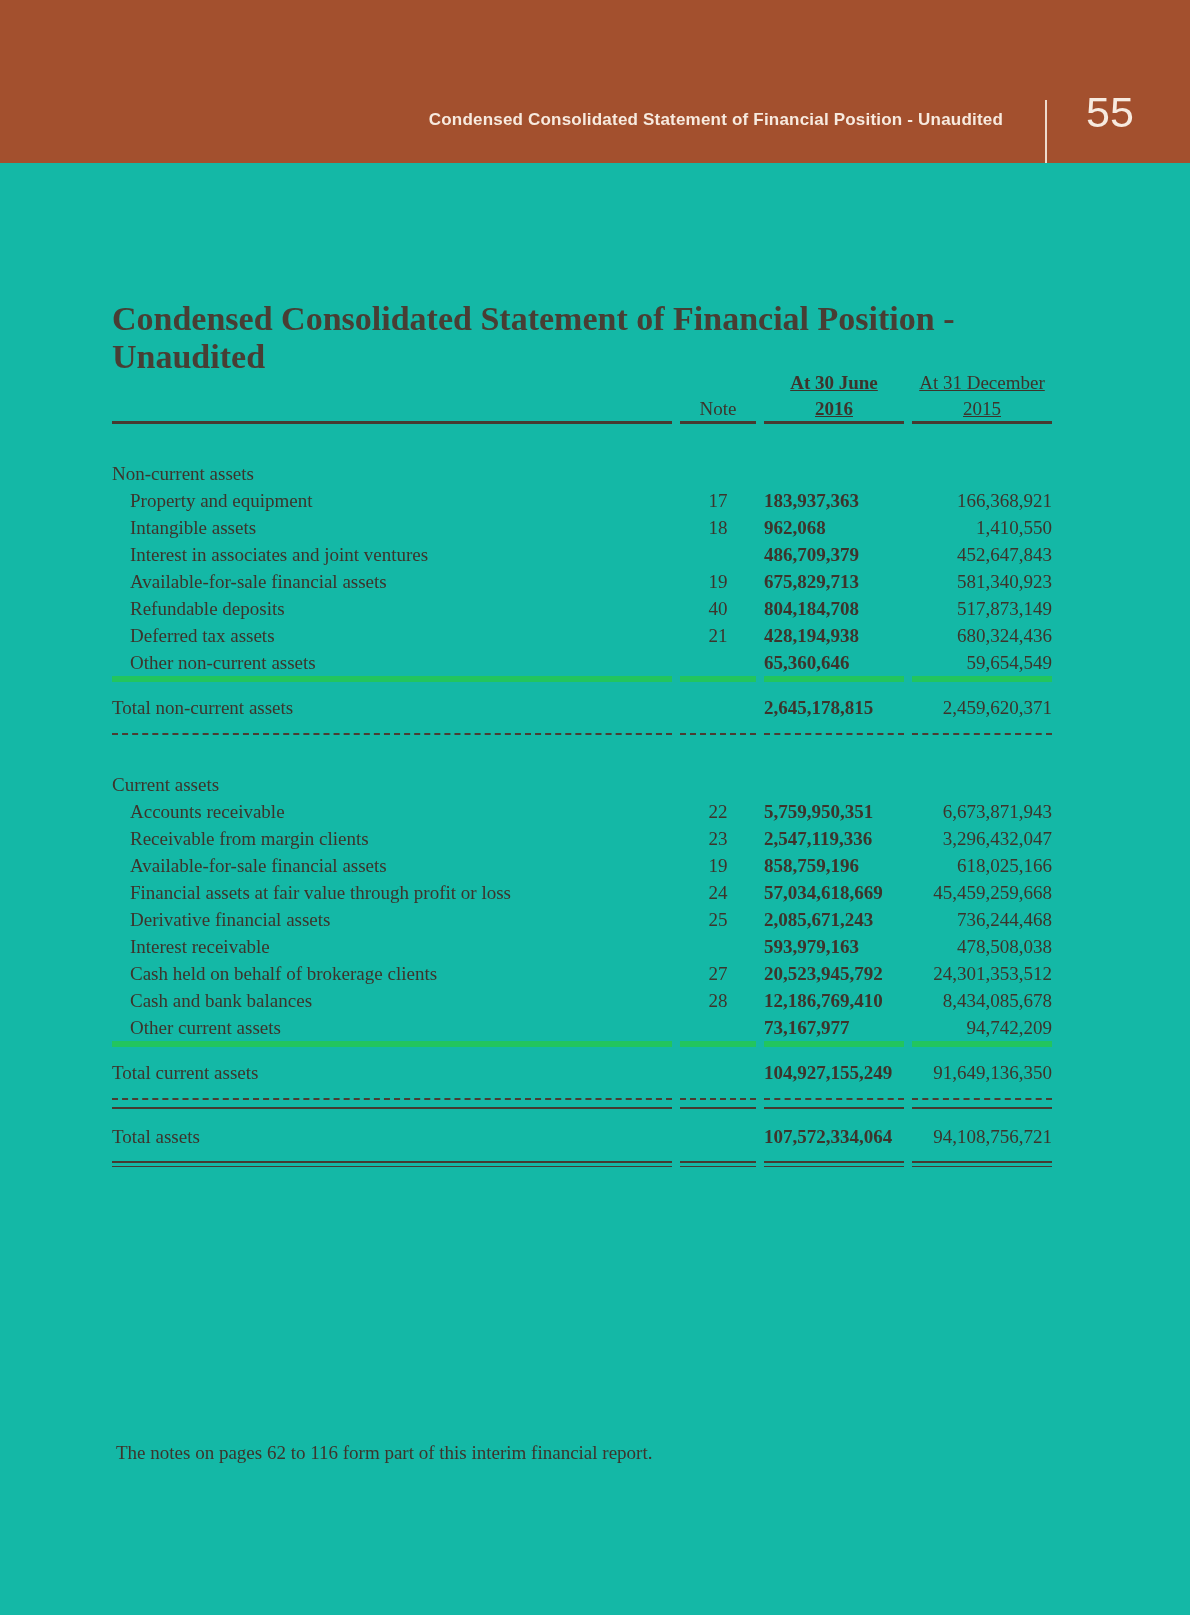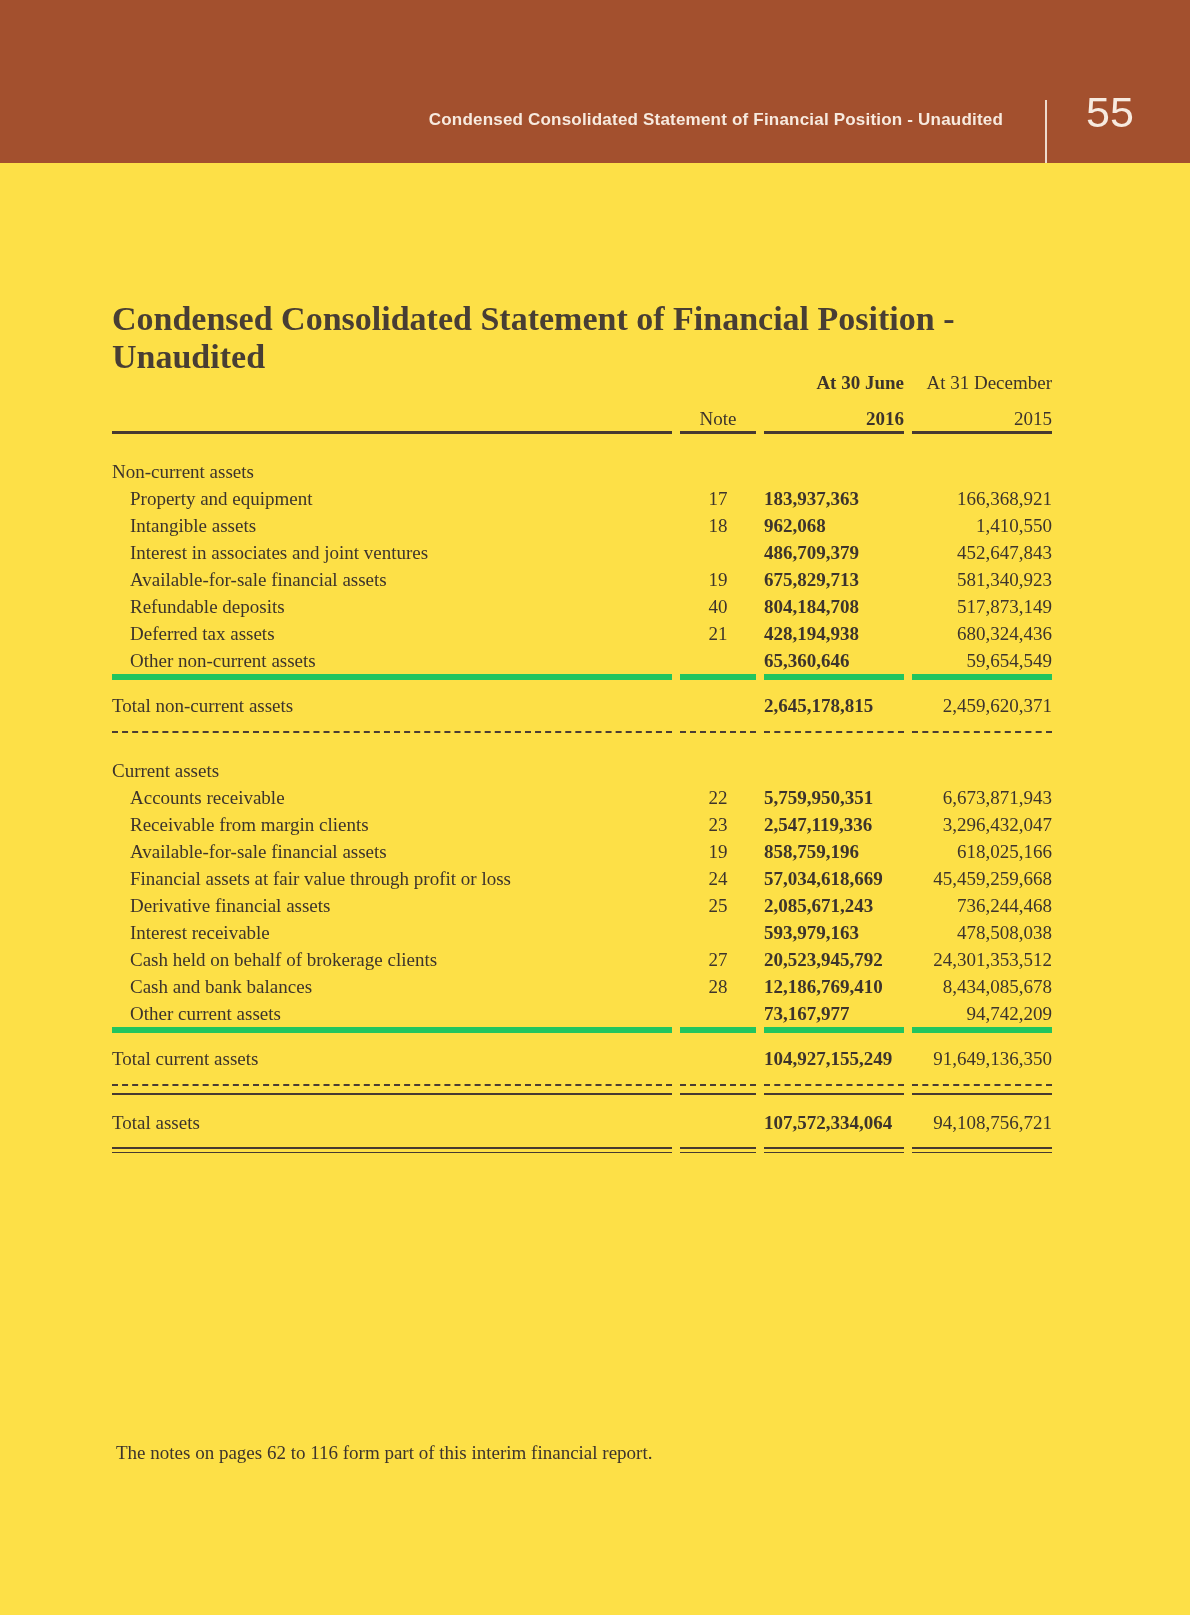--- a/index.html
+++ b/index.html
@@ -1,20 +1,20 @@
 <!DOCTYPE html>
 <html><head>
 <meta charset="utf-8">
 <style>
   html, body { margin: 0; padding: 0; background: #F6E3D8; }
   .page {
     position: relative;
     width: 1190px;
     height: 1615px;
-    background: #fde047;
+    background: #14b8a6;
     font-family: "Liberation Serif", "DejaVu Serif", serif;
     color: #3D342C;
     overflow: hidden;
   }
 
   
   .band {
     position: absolute;
     top: 0; left: 0;
     width: 1190px; height: 163px;
@@ -76,28 +76,28 @@
     color: #3D342C;
   }
   table.fin td { padding: 0; }
 
   thead td {
     vertical-align: bottom;
     padding-bottom: 7px;
     border-bottom: 3px solid #473A30;
   }
   .h-line1 { line-height: 22px; white-space: nowrap; }
-  .h-line2 { line-height: 24px; margin-top: 13px; }
-  .h-right { text-align: right; }
+  .h-line2 { line-height: 24px; margin-top: 3px; }
+  .h-right { text-align: center; text-decoration: underline; }
   .h-center { text-align: center; }
   .h-bold { font-weight: bold; }
 
   tbody td { line-height: 27px; vertical-align: bottom; }
 
-  tr.row-section td { padding-top: 24px; }
+  tr.row-section td { padding-top: 36px; }
   tr.row-item .cell-label { padding-left: 18px; }
   tr.row-item-end .cell-label { padding-left: 18px; }
   tr.row-item-end td { border-bottom: 6px solid #22c55e; }
 
   tr.row-total td,
   tr.row-total-rule td {
     padding-top: 12px;
     padding-bottom: 12px;
     border-bottom: 2px dashed #4B3D33;
   }

